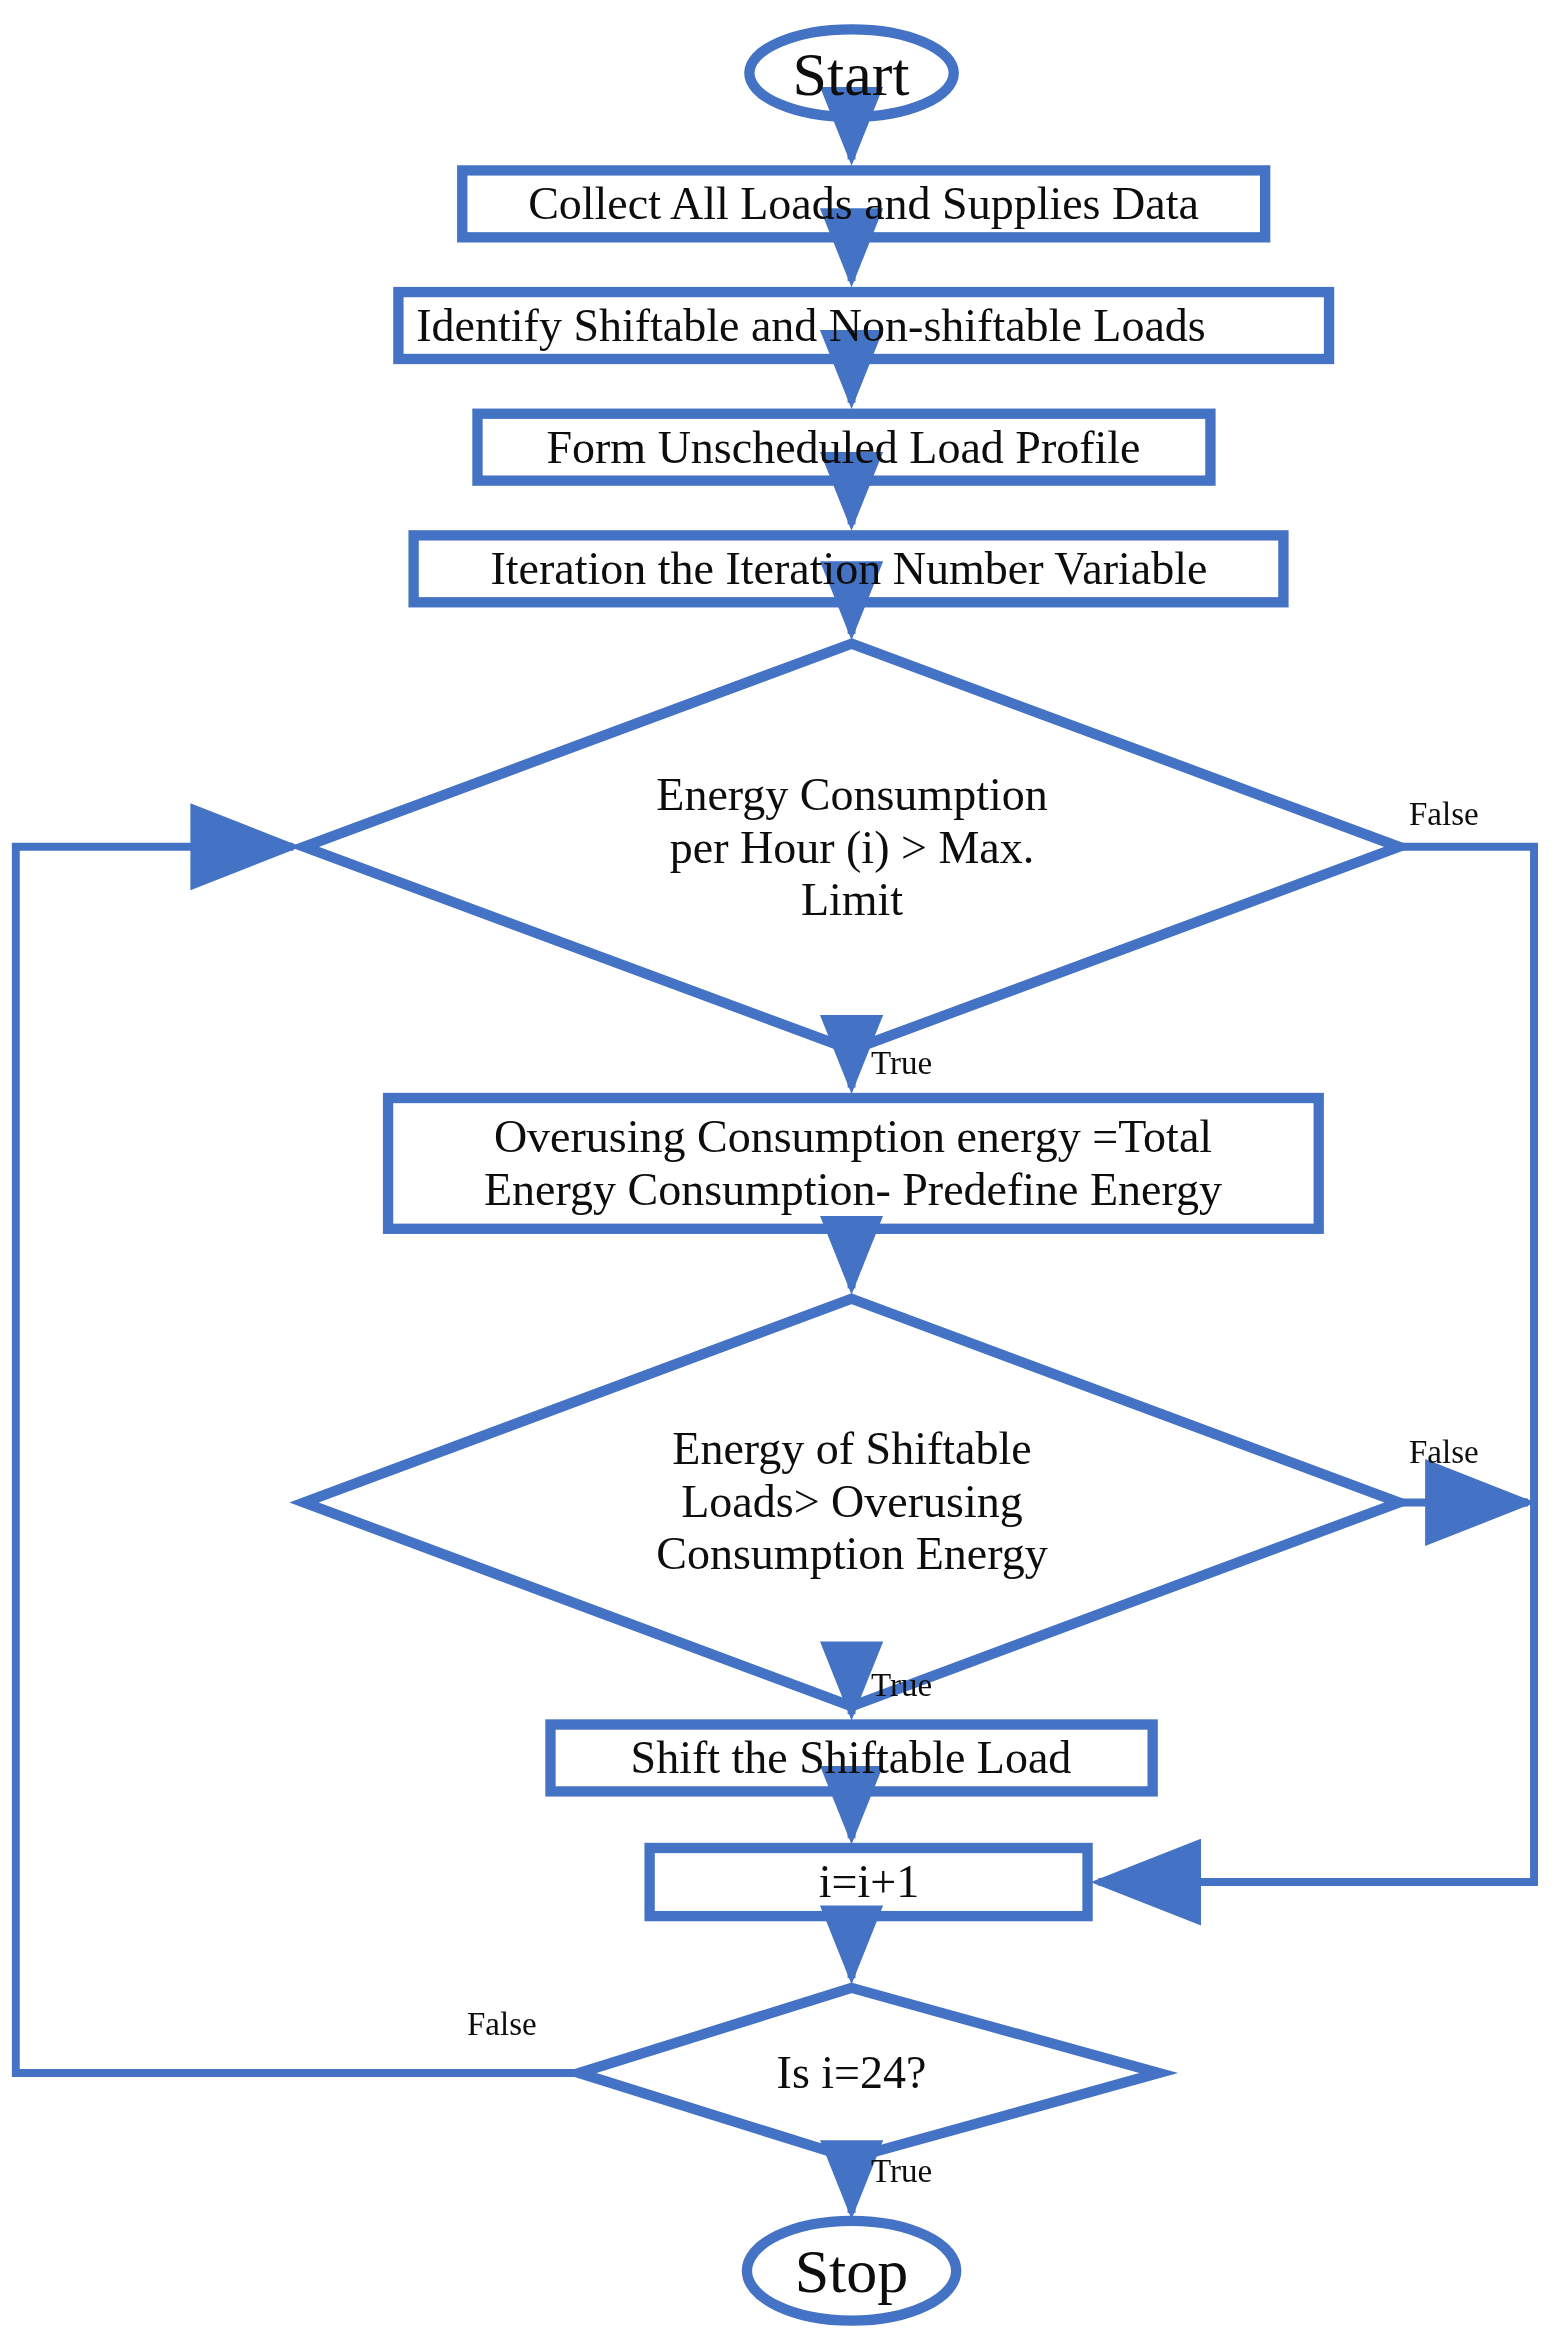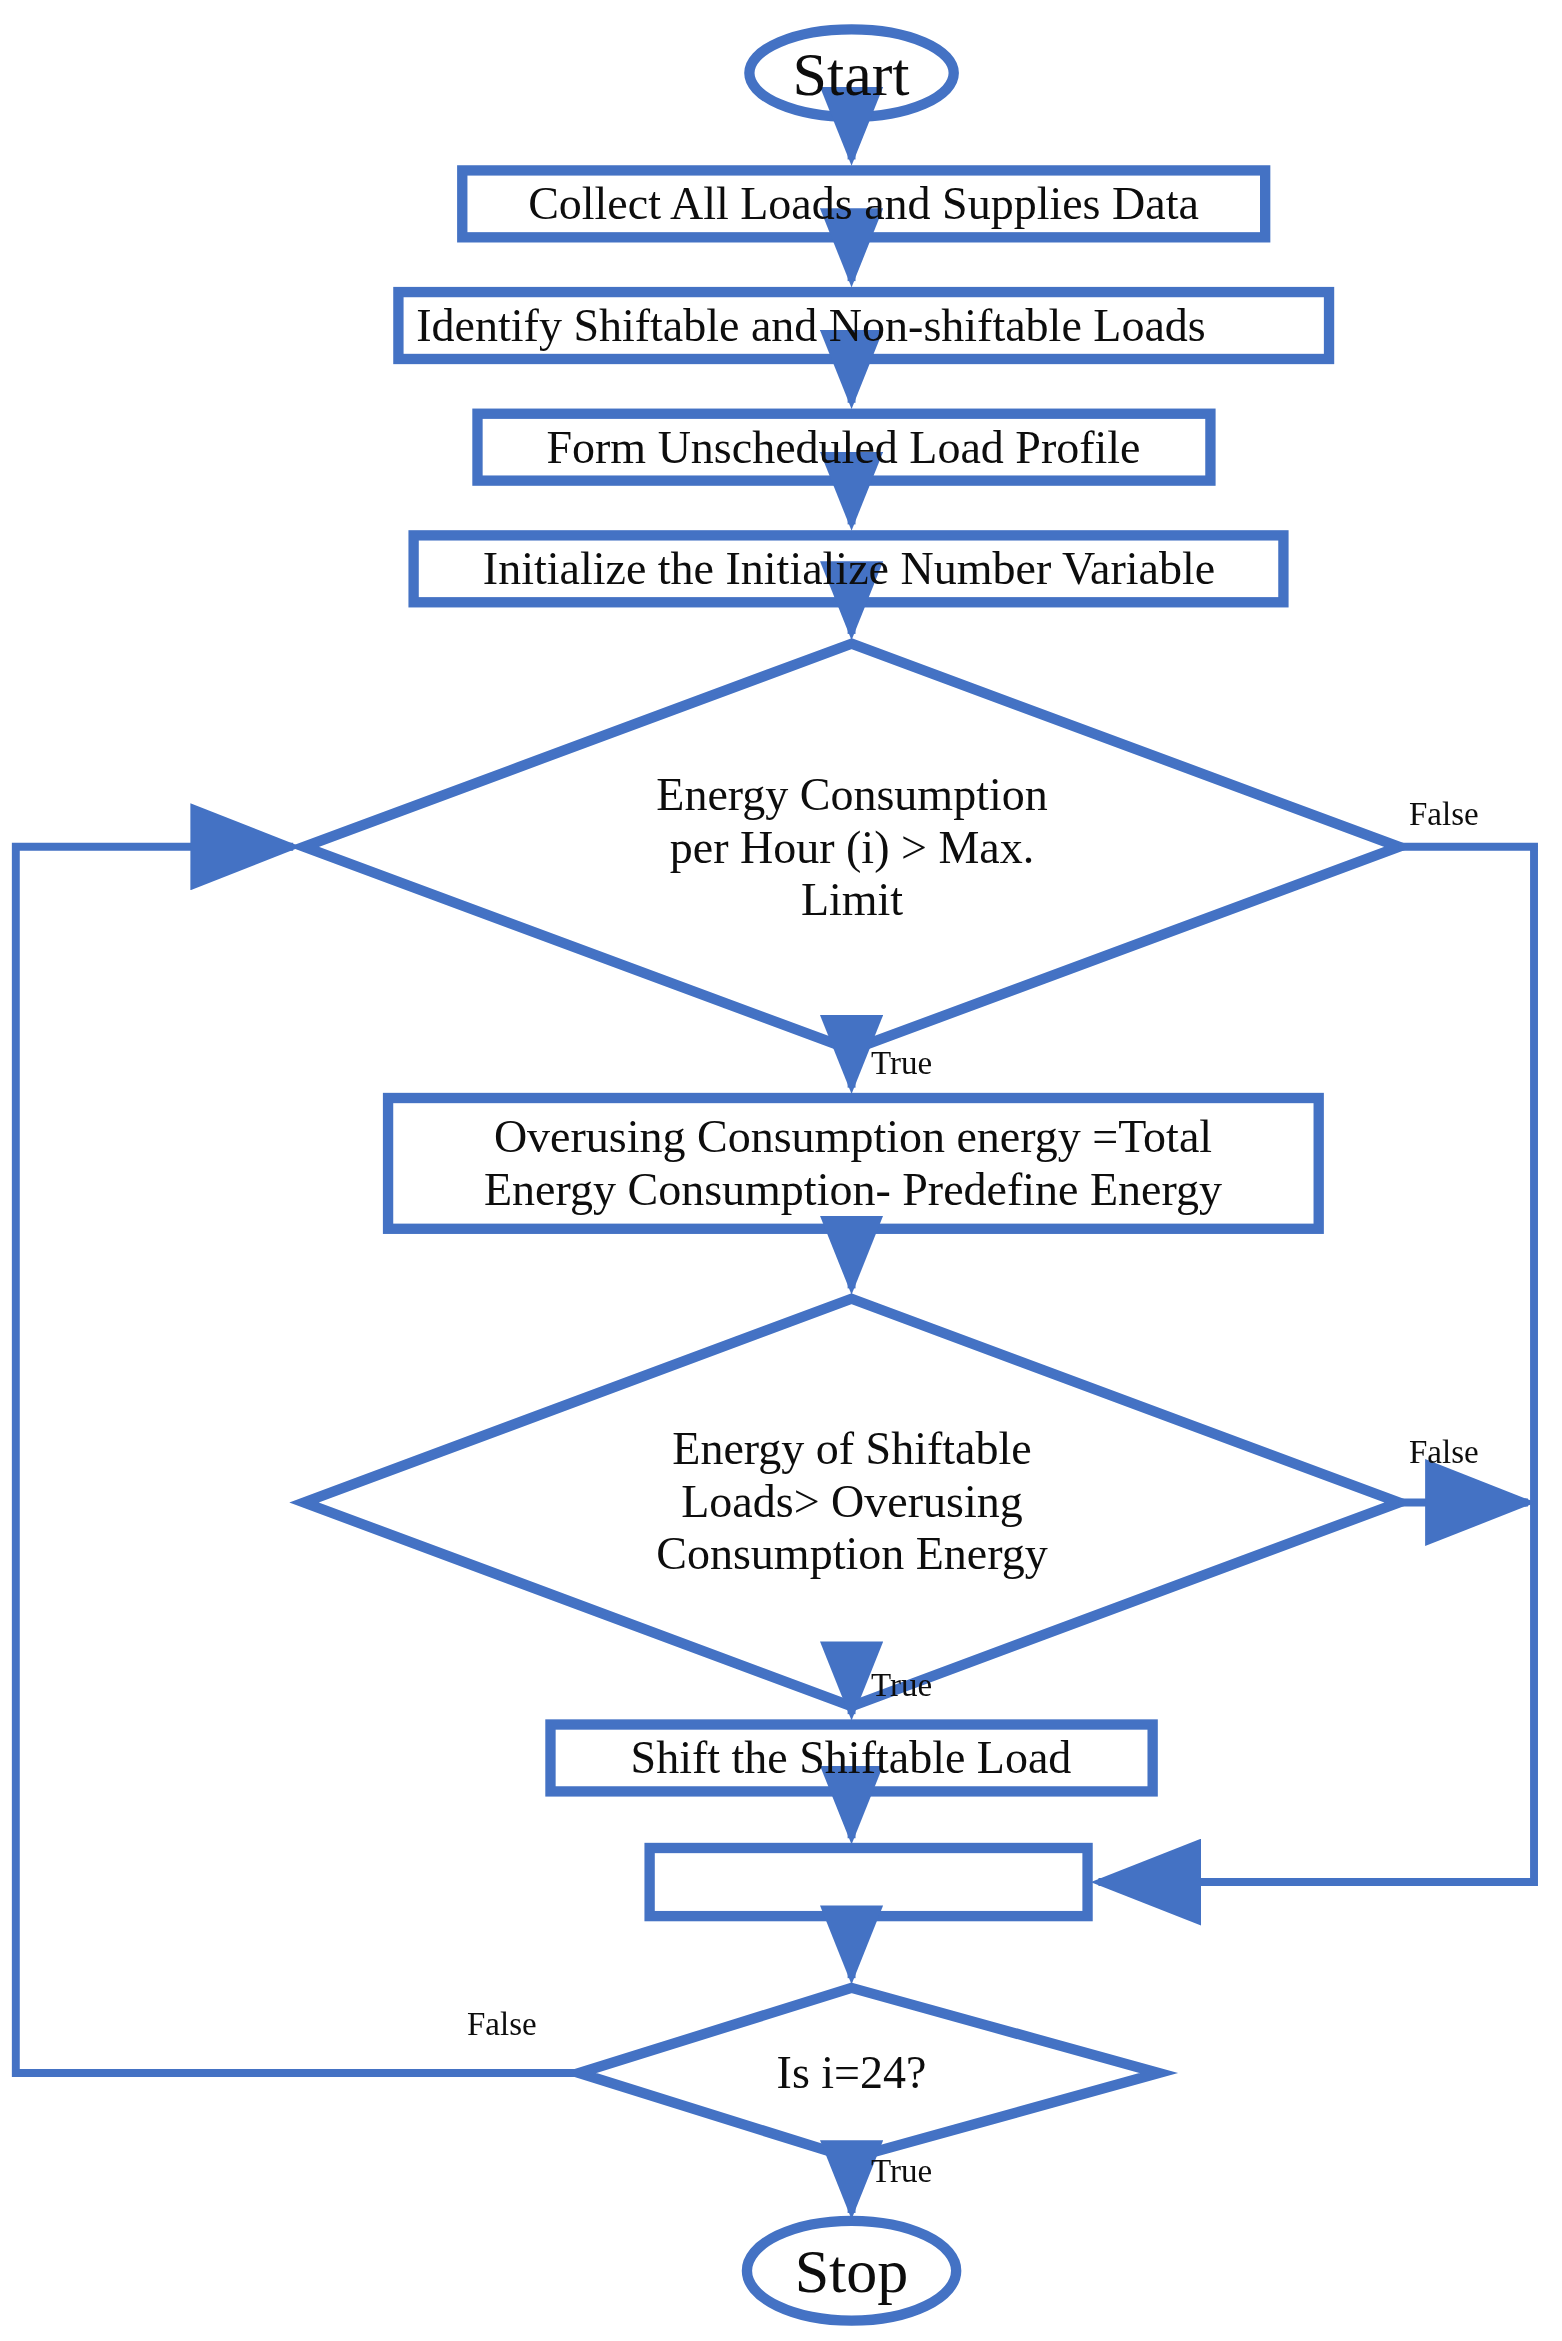--- a/index.html
+++ b/index.html
@@ -102,35 +102,36 @@
   </svg>
 
   <div class="node-text terminal-text" style="left: 749px; top: 38px; width: 204px; height: 72px; color: rgb(13, 13, 13);">Start</div>
 
   <div class="node-text process-text" style="left: 467px; top: 175px; width: 793px; height: 58px; color: rgb(13, 13, 13);">Collect All Loads and Supplies Data</div>
 
   <div class="node-text process-text" style="left: 403px; top: 297px; width: 816px; height: 58px; color: rgb(13, 13, 13);">Identify Shiftable and Non-shiftable Loads</div>
 
   <div class="node-text process-text" style="left: 482px; top: 419px; width: 723px; height: 58px; color: rgb(13, 13, 13);">Form Unscheduled Load Profile</div>
 
-  <div class="node-text process-text" style="left: 419px; top: 540px; width: 860px; height: 58px; color: rgb(13, 13, 13);">Initialize the Initialize Number Variable</div>
+  <div class="node-text process-text" style="left: 419px; top: 540px; width: 860px; height: 58px; color: rgb(13, 13, 13);">Iteration the Iteration Number Variable</div>
 
   <div class="node-text decision-text" style="left: 572px; top: 760px; width: 560px; height: 176px; color: rgb(13, 13, 13);">Energy Consumption
 per Hour (i) &gt; Max.
 Limit</div>
 
   <div class="node-text decision-text" style="left: 572px; top: 1414px; width: 560px; height: 176px; color: rgb(13, 13, 13);">Energy of Shiftable
 Loads&gt; Overusing
 Consumption Energy</div>
 
   <div class="node-text process-text" style="left: 395px; top: 1104px; width: 916px; height: 119px; color: rgb(13, 13, 13);">Overusing Consumption energy =Total
 Energy Consumption- Predefine Energy</div>
 
   <div class="node-text process-text" style="left: 555px; top: 1729px; width: 592px; height: 58px; color: rgb(13, 13, 13);">Shift the Shiftable Load</div>
 
+  <div class="node-text process-text" style="left: 655px; top: 1853px; width: 428px; height: 58px; color: rgb(13, 13, 13);">i=i+1</div>
 
   <div class="node-text decision-text" style="left: 681px; top: 2037px; width: 341px; height: 73px; color: rgb(13, 13, 13);">Is i=24?</div>
 
   <div class="node-text terminal-text" style="left: 747px; top: 2234px; width: 209px; height: 74px; color: rgb(13, 13, 13);">Stop</div>
 
   <div class="edge-label" style="left: 1409px; top: 796px; color: rgb(13, 13, 13);">False</div>
 
   <div class="edge-label" style="left: 871px; top: 1045px; color: rgb(13, 13, 13);">True</div>
 
   <div class="edge-label" style="left: 1409px; top: 1434px; color: rgb(13, 13, 13);">False</div>

